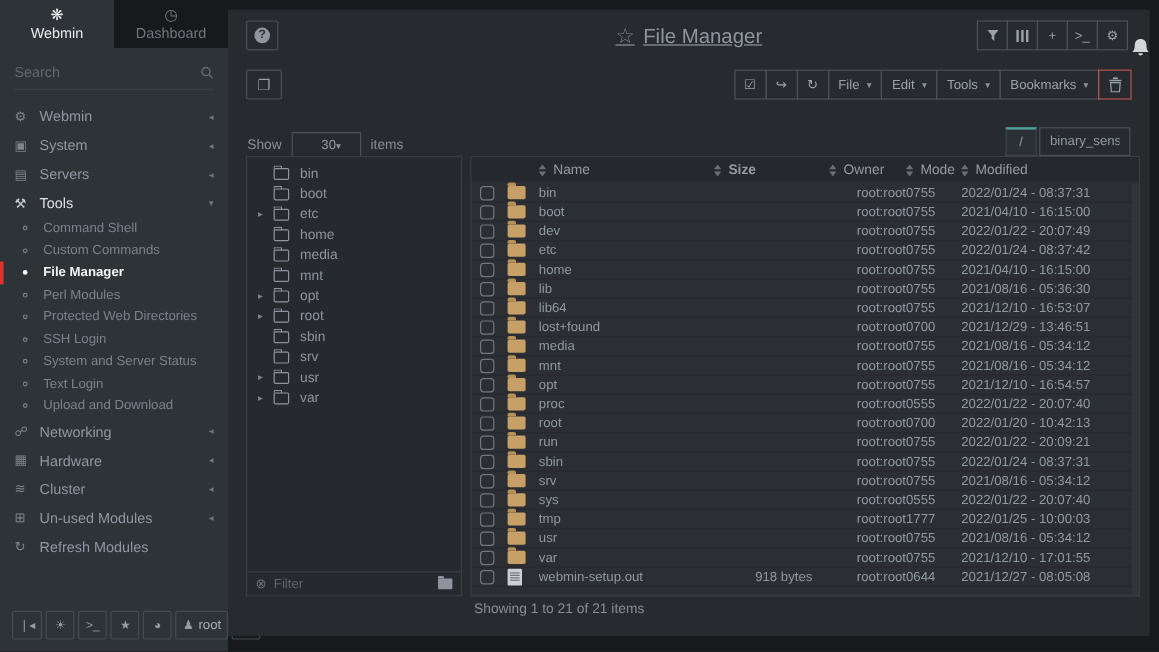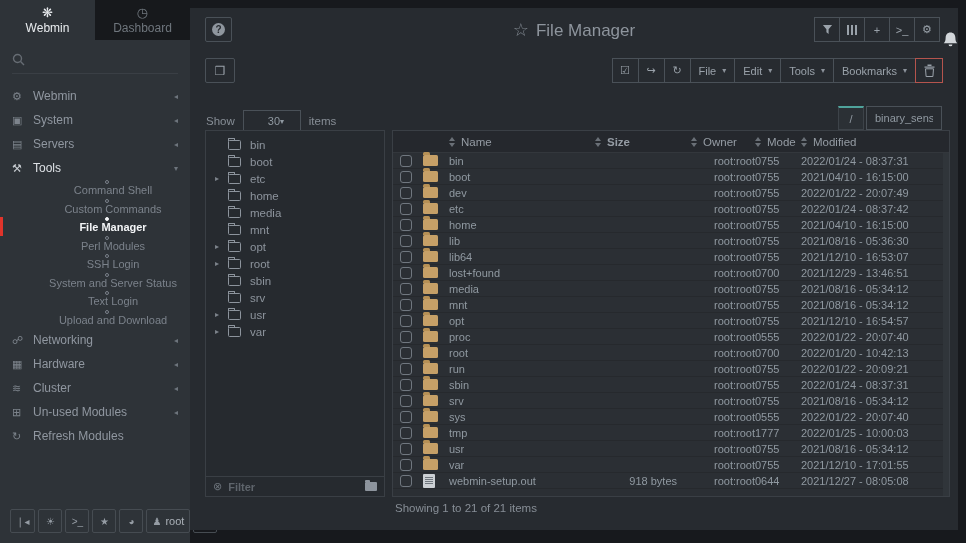--- a/index.html
+++ b/index.html
@@ -20,39 +20,39 @@
   .search-row { margin:13px 12px 0; display:flex; align-items:center; border-bottom:1px solid #3a3f45; padding-bottom:7px; }
   .search-input { flex:1; background:transparent; border:none; outline:none; color:#9aa1a8; font-size:12px; }
   .search-input::placeholder { color:#62686f; }
   .menu { margin-top:10px; }
   .menu-item { display:flex; align-items:center; height:24px; padding:0 12px; color:#9097a0; font-size:12px; cursor:pointer; }
   .mi-icon { width:21px; color:#7d848c; font-size:11px; }
   .mi-label { flex:1; }
   .mi-chev { color:#6d747c; font-size:8px; }
   .menu-item.expanded { color:#dde1e5; }
   .menu-item.expanded .mi-icon { color:#c9ced3; }
-  .submenu-item { position:relative; display:flex; align-items:center; height:18.5px; padding:0 12px 0 48px; color:#7b828b; font-size:11px; cursor:pointer;flex-direction:column; }
+  .submenu-item { position:relative; display:flex; align-items:center; height:18.5px; padding:0 12px 0 19px; color:#7b828b; font-size:11px; cursor:pointer; }
   .bullet { width:4px; height:4px; border:1px solid #7b828b; border-radius:50%; margin-right:13px; flex:none; }
   .submenu-item.active { color:#f3f5f7; font-weight:bold; }
   .submenu-item.active::before { content:""; position:absolute; left:0; top:0; bottom:0; width:3px; background:#e0342b; }
   .submenu-item.active .bullet { background:#f3f5f7; border-color:#f3f5f7; }
   .sidebar-footer { position:absolute; left:10px; bottom:10px; display:flex; gap:3px; }
   .fbtn { background:transparent; border:1px solid #464c52; border-radius:2px; height:24px; min-width:24px;
           display:flex; align-items:center; justify-content:center; gap:4px; color:#959ca4; font-size:10px; padding:0 5px;
           font-family:"Liberation Sans", sans-serif; cursor:pointer; }
   .fglyph { font-size:10px; }
   .fglyph.red { color:#e03131; font-size:12px; }
   .flabel { font-size:11px; color:#aab0b7; }
   
   .content { position:absolute; left:190px; top:8px; width:768px; height:522px; background:#272b30; }
   .help-btn { position:absolute; left:15px; top:9px; width:27px; height:25px; border:1px solid #4a5158; border-radius:2px;
               background:transparent; display:flex; align-items:center; justify-content:center; cursor:pointer; }
   .q-disc { width:13px; height:13px; border-radius:50%; background:#8f969e; color:#272b30; font-size:10px; font-weight:bold;
             display:flex; align-items:center; justify-content:center; }
-  .page-title { position:absolute; left:0; right:0; top:11px; text-align:center; color:#8e959d; font-size:17px; }
+  .page-title { position:absolute; left:0; right:0; top:11px; text-align:center; color:#8e959d; font-size:17px;text-decoration:underline; }
   .star-glyph { color:#7d848c; font-size:18px; margin-right:7px; }
   .hdr-btns { position:absolute; right:18px; top:9px; display:flex; }
   .hbtn { width:26px; height:25px; border:1px solid #4a5158; margin-left:-1px; background:transparent;
           display:flex; align-items:center; justify-content:center; color:#9aa2aa; font-size:11px; cursor:pointer;
           font-family:"Liberation Sans", sans-serif; }
   .colbars { display:flex; gap:2px; }
   .colbars i { width:2px; height:10px; background:#9aa2aa; display:block; }
   .bell { position:absolute; left:941px; top:31px; }
   
   .copy-btn { position:absolute; left:15px; top:50px; width:30px; height:25px; border:1px solid #4a5158; border-radius:2px;
@@ -78,21 +78,21 @@
   .tree-panel { position:absolute; left:15px; top:122px; width:180px; height:367px; background:#262a2f; border:1px solid #3a3f45; }
   .tree-list { padding-top:5px; }
   .tree-item { display:flex; align-items:center; height:17px; padding-left:9px; color:#8d949d; font-size:11.5px; cursor:pointer; }
   .expander { width:13px; font-size:8px; color:#7d848c; }
   .tree-folder { position:relative; width:13px; height:10px; border:1px solid #8d949d; border-radius:1.5px; margin-right:9px; flex:none; }
   .tree-folder::before { content:""; position:absolute; top:-3px; left:-1px; width:5px; height:2px;
                          border:1px solid #8d949d; border-bottom:none; border-radius:1px 1px 0 0; }
   .tree-filter { position:absolute; left:0; right:0; bottom:0; height:20px; border-top:1px solid #3a3f45;
                  display:flex; align-items:center; padding:0 7px; gap:6px; }
   .clear-ic { color:#6d747c; font-size:11px; cursor:pointer; }
-  .filter-input { flex:1; background:transparent; border:none; outline:none; color:#8d949d; font-size:11px; min-width:0;font-weight:bold; }
+  .filter-input { flex:1; background:transparent; border:none; outline:none; color:#8d949d; font-size:11px; min-width:0; }
   .filter-input::placeholder { color:#5f656c; }
   .mini-folder { position:relative; width:12px; height:9px; background:#8d949d; border-radius:1px; flex:none; cursor:pointer; }
   .mini-folder::before { content:""; position:absolute; top:-2px; left:0; width:5px; height:2px; background:#8d949d; border-radius:1px 1px 0 0; }
   
   .table-panel { position:absolute; left:202px; top:122px; width:558px; height:367px; background:#2b2f34; border:1px solid #3a3f45; }
   .t-head { display:flex; align-items:center; height:22px; background:#25282d; color:#959ca4; font-size:11.5px; border-bottom:1px solid #33373c; }
   .t-row { display:flex; align-items:center; height:16px; color:#9099a1; font-size:11px; border-bottom:1px solid #26292d; cursor:pointer; }
   .c-cb { width:26px; display:flex; justify-content:center; flex:none; }
   .c-ic { width:30px; display:flex; flex:none; padding-left:4px; }
   .c-name { flex:1; overflow:hidden; white-space:nowrap; }
@@ -123,20 +123,21 @@
     <div class="tab">
       <span class="tab-icon">❋</span>
       <span>Webmin</span>
     </div>
     <div class="tab inactive">
       <span class="tab-icon">◷</span>
       <span>Dashboard</span>
     </div>
   </div>
   <div class="search-row">
+    <input class="search-input" placeholder="Search" style="">
     <svg width="13" height="13" viewBox="0 0 13 13">
       <circle cx="5.5" cy="5.5" r="4" fill="none" stroke="#666c73" stroke-width="1.4"></circle>
       <line x1="8.6" y1="8.6" x2="12" y2="12" stroke="#666c73" stroke-width="1.4"></line>
     </svg>
   </div>
   <div class="menu">
       <div class="menu-item">
         <span class="mi-icon">⚙</span>
         <span class="mi-label">Webmin</span>
         <span class="mi-chev">◂</span>
@@ -164,20 +165,24 @@
         <span class="bullet"></span>
         <span class="sub-label">Custom Commands</span>
       </div>
       <div class="submenu-item active">
         <span class="bullet"></span>
         <span class="sub-label">File Manager</span>
       </div>
       <div class="submenu-item">
         <span class="bullet"></span>
         <span class="sub-label">Perl Modules</span>
+      </div>
+      <div class="submenu-item">
+        <span class="bullet"></span>
+        <span class="sub-label">Protected Web Directories</span>
       </div>
       <div class="submenu-item">
         <span class="bullet"></span>
         <span class="sub-label">SSH Login</span>
       </div>
       <div class="submenu-item">
         <span class="bullet"></span>
         <span class="sub-label">System and Server Status</span>
       </div>
       <div class="submenu-item">

